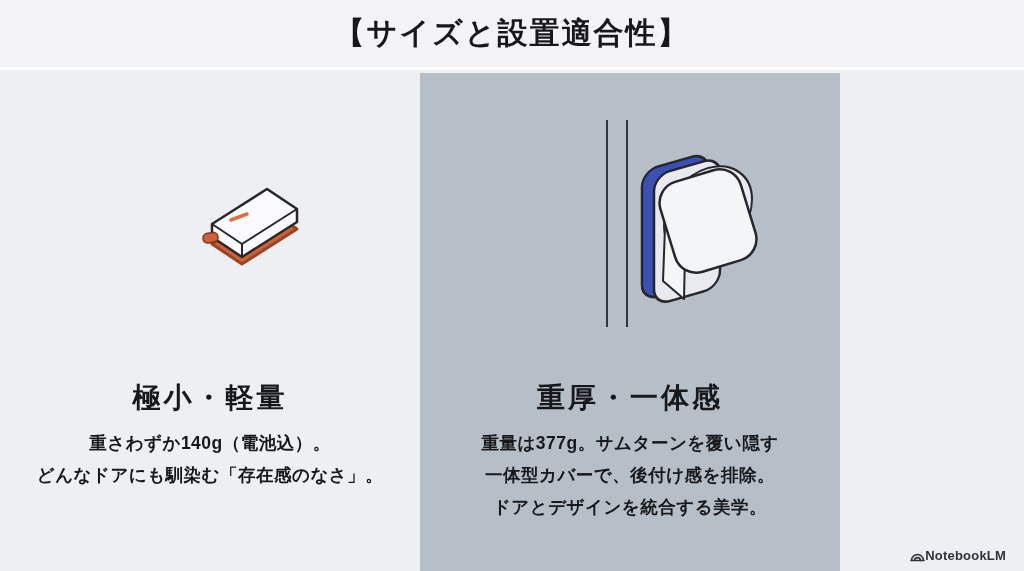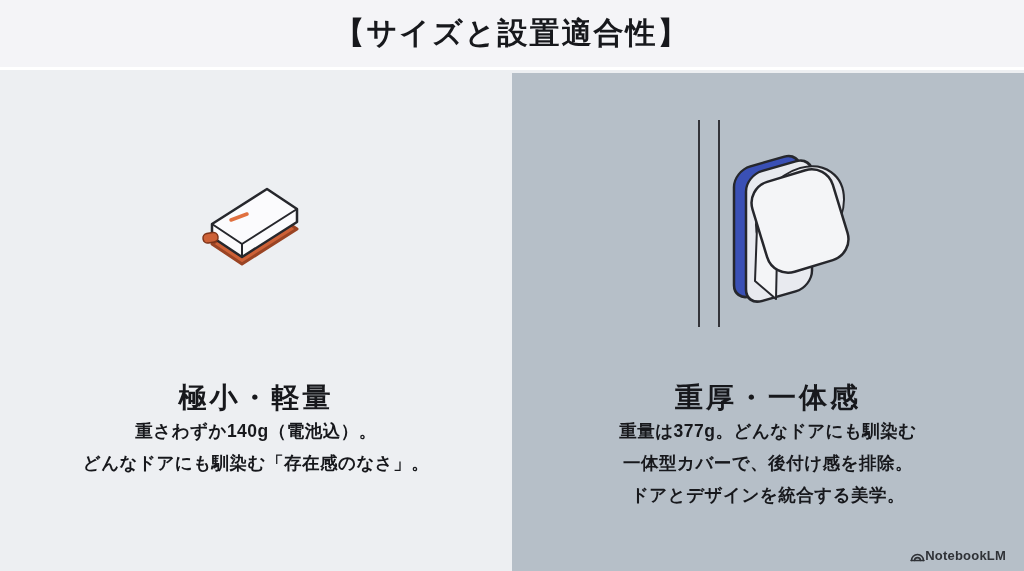--- a/index.html
+++ b/index.html
@@ -34,21 +34,21 @@
     white-space: nowrap;
   }
 
   .panels {
     position: absolute;
     top: 73px; left: 0; right: 0; bottom: 0;
     display: flex;
   }
   .panel {
     position: relative;
-    width: 512px;
+    width: 420px;
     height: 498px;
     overflow: hidden;
   }
   .panel.left  { background: var(--panel_left, #edeff2); }
   .panel.right { background: var(--panel_right, #b6bfc8); padding-left: 21px; }
 
   .illustration {
     position: absolute;
     top: 0; left: 0;
     width: 512px;
@@ -64,20 +64,21 @@
     color: var(--text, #17181c);
   }
   .caption h2 {
     font-size: 28px;
     font-weight: 800;
     letter-spacing: 3px;
     line-height: 34px;
     white-space: nowrap;
   }
   .caption .body {
+    margin-top: 12px;
     font-size: 17.5px;
     font-weight: 600;
     line-height: 32px;
     letter-spacing: 0.5px;
   }
   .caption .body div { white-space: nowrap; }
 
   .watermark {
     position: absolute;
     right: 18px;
@@ -135,21 +136,21 @@
           <circle cx="288" cy="158" r="44" fill="var(--plate_fill)" stroke="var(--outline)" stroke-width="2"></circle>
         </g>
 
         <path d="M 246,128 L 243,208 L 264,226 L 266,136 Z" fill="var(--knob_fill)" stroke="var(--outline)" stroke-width="2" stroke-linejoin="round"></path>
 
         <rect x="246" y="101" width="84" height="94" rx="22" fill="var(--knob_fill)" stroke="var(--outline)" stroke-width="2.5" transform="rotate(-17 288 148)"></rect>
       </svg>
       <div class="caption">
         <h2>重厚・一体感</h2>
         <div class="body">
-          <div>重量は377g。どんなドアにも馴染む</div>
+          <div>重量は377g。サムターンを覆い隠す</div>
           <div>一体型カバーで、後付け感を排除。</div>
           <div>ドアとデザインを統合する美学。</div>
         </div>
       </div>
     </div>
 
   </div>
 
   <div class="watermark">
     <svg width="15" height="13" viewBox="0 0 15 13" xmlns="http://www.w3.org/2000/svg">

